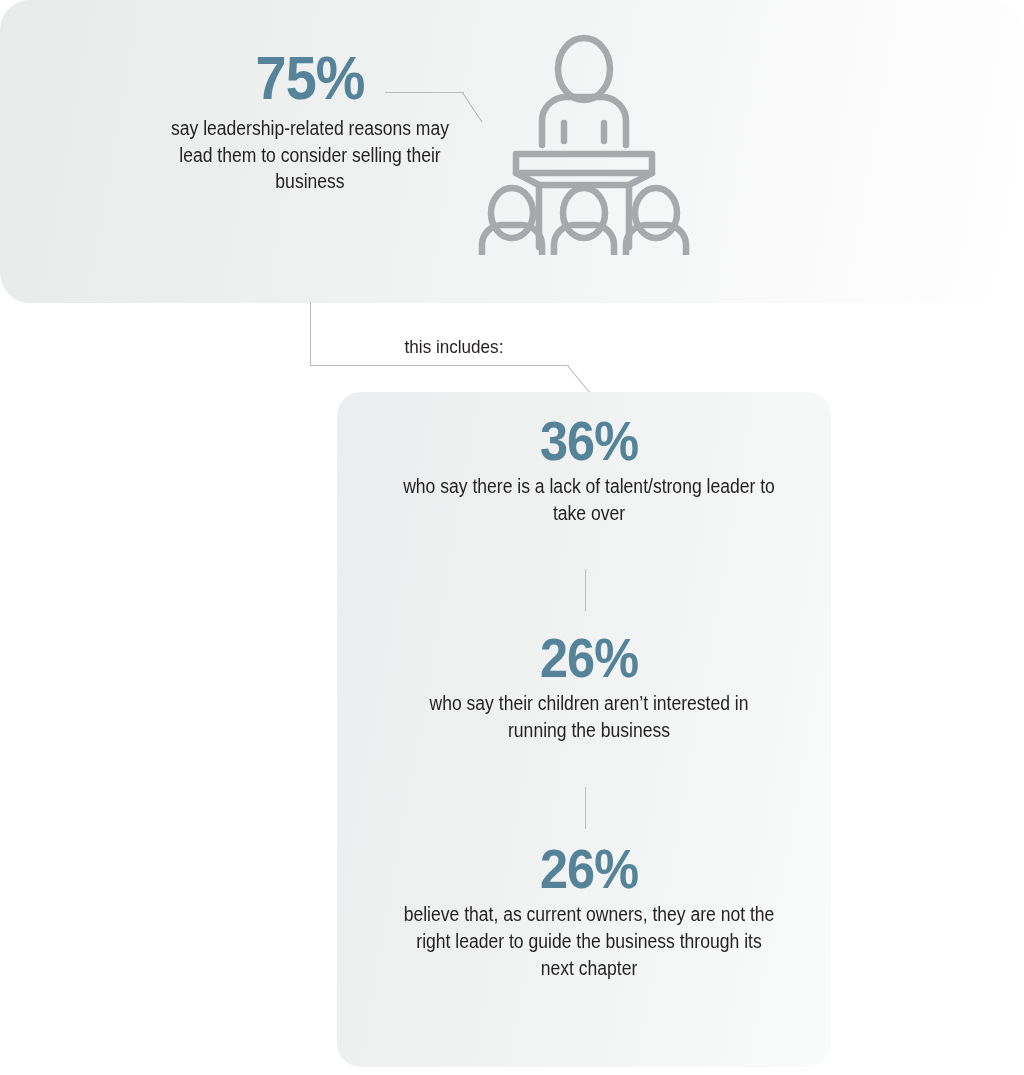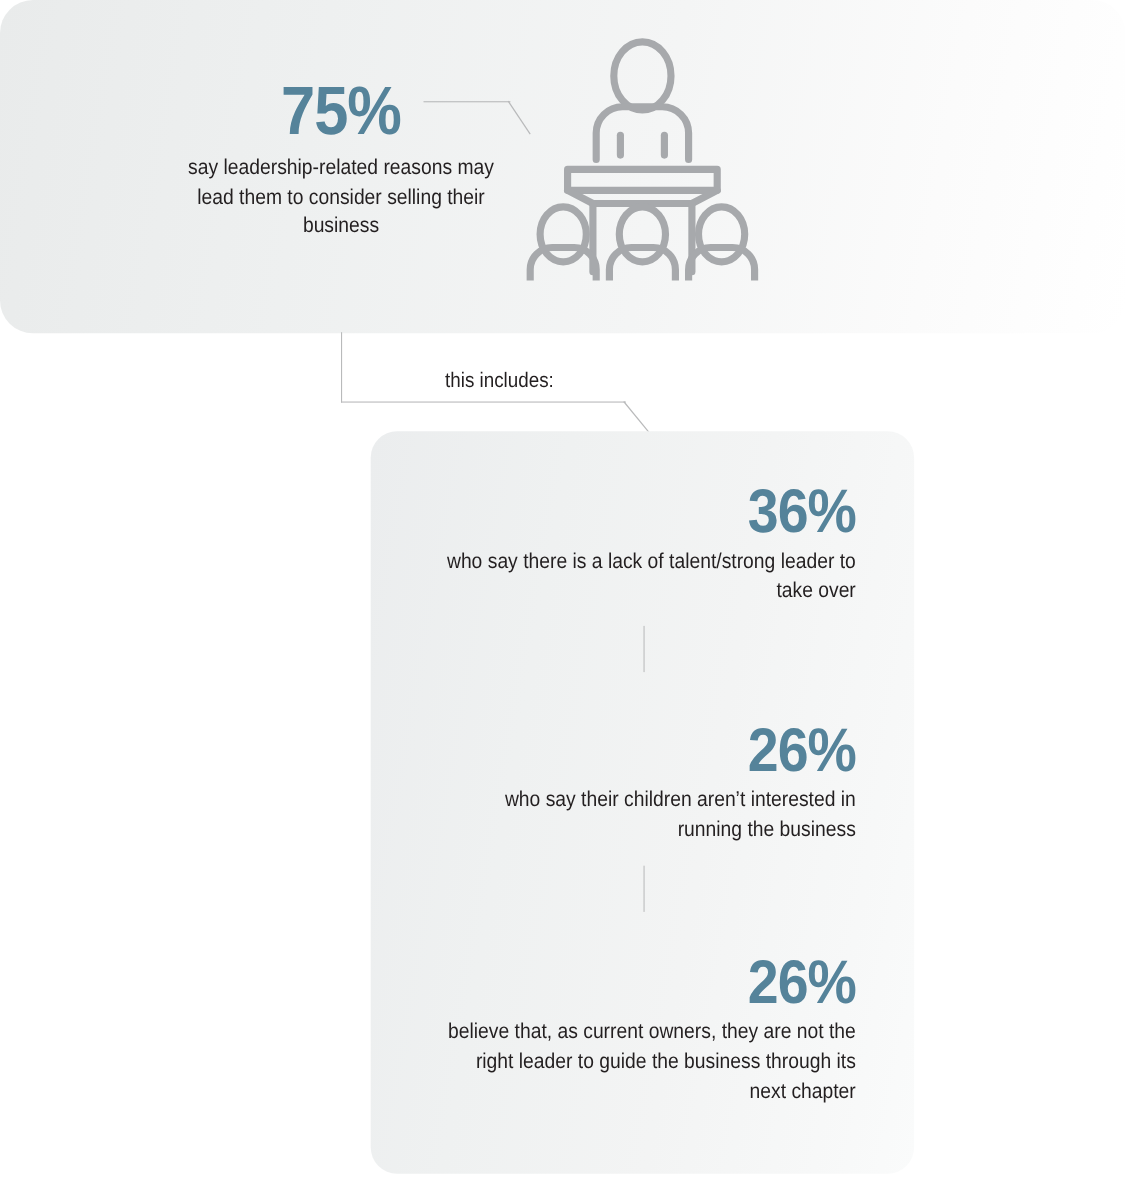--- a/index.html
+++ b/index.html
@@ -34,21 +34,20 @@
     width: 494px;
     height: 675px;
     border-radius: 24px;
     background: linear-gradient(100deg, #ebedee 0%, #eff1f1 30%, #f3f4f4 60%, #f7f8f8 85%, #fafbfb 100%);
   }
 
   
   .stat-block {
     position: absolute;
     text-align: center;
-    margin-top: 24px;
   }
   .pct {
     color: #55839a;
     font-family: "Liberation Sans Narrow", "Liberation Sans", "DejaVu Sans", sans-serif;
     font-weight: 700;
     letter-spacing: -1px;
     line-height: 1;
     transform: scaleX(0.90);
     transform-origin: center bottom;
   }
@@ -63,21 +62,21 @@
   
   #hero-block {
     left: 155px;
     top: 47px;
     width: 310px;
   }
   #hero-block .pct { font-size: 62px; }
   #hero-block .desc { font-size: 19.5px; line-height: 1.36; margin-top: 6px; }
 
   
-  .detail-block { width: 420px; left: 379px; text-align: right; }
+  .detail-block { width: 420px; left: 379px; }
   .detail-block .pct { font-size: 56px; }
   .detail-block .desc { font-size: 19.5px; line-height: 1.375; margin-top: 4px; }
 
   #block-1 { top: 413px; }
   #block-2 { top: 630px; }
   #block-3 { top: 841px; }
 
   
   .conn-line {
     position: absolute;

